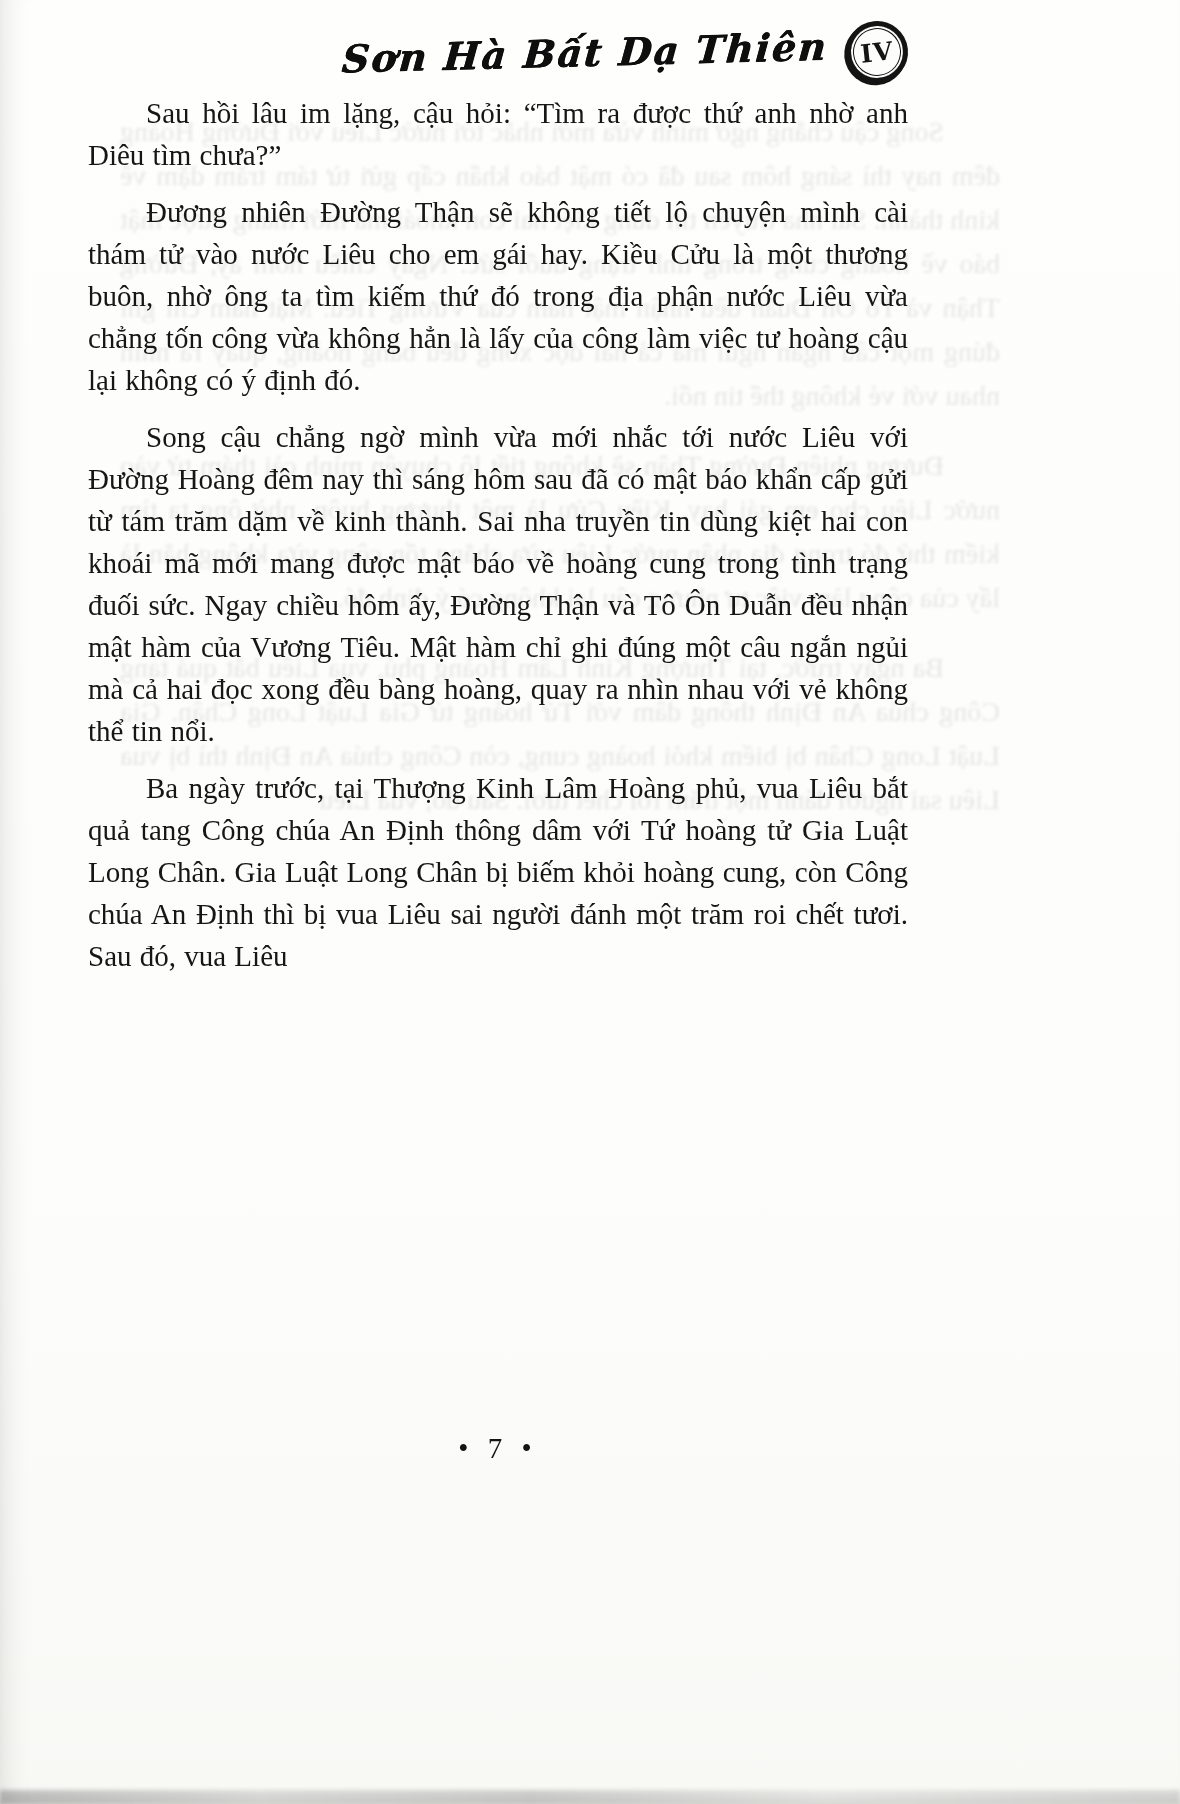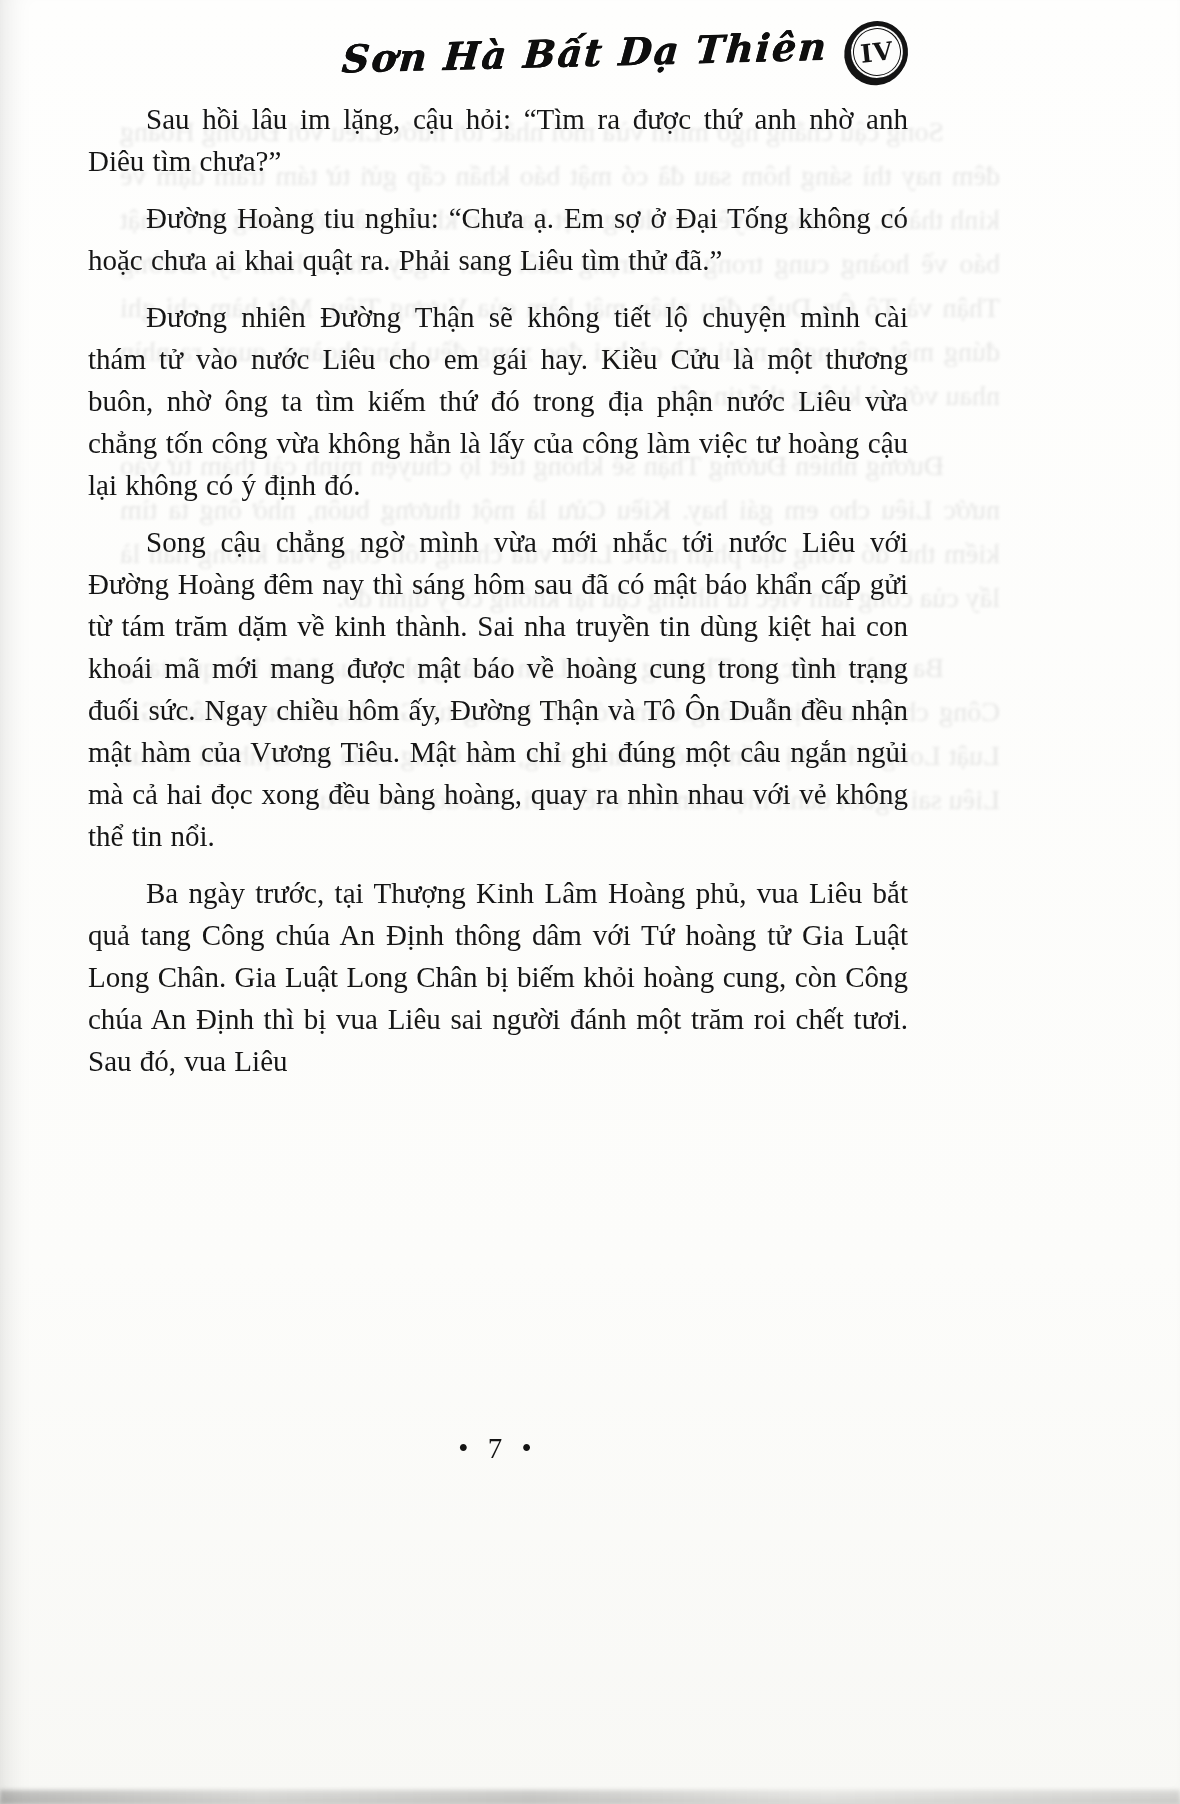--- a/index.html
+++ b/index.html
@@ -78,21 +78,21 @@
     font-family: "DejaVu Serif", serif;
     font-weight: bold;
     font-size: 25px;
     color: #141414;
     letter-spacing: 1px;
   }
 
   .page-body {
     position: relative;
     z-index: 1;
-    margin-top: 10px;
+    margin-top: 4px;
   }
   .para {
     margin: 0 0 15px;
     font-size: 29px;
     line-height: 42px;
     text-align: justify;
     text-indent: 2em;
     word-spacing: 1px;
   }
 
@@ -139,21 +139,20 @@
 
   <header class="page-header">
     <div class="script-title">Sơn Hà Bất Dạ Thiên</div>
     <div class="volume-badge">
       <span>IV</span>
     </div>
   </header>
 
   <main class="page-body">
     <p class="para">Sau hồi lâu im lặng, cậu hỏi: “Tìm ra được thứ anh nhờ anh Diêu tìm chưa?”</p>
-    <p class="para">Đường Hoàng tiu nghỉu: “Chưa ạ. Em sợ ở Đại Tống không có hoặc chưa ai khai quật ra. Phải sang Liêu tìm thử đã.”</p>
     <p class="para">Đương nhiên Đường Thận sẽ không tiết lộ chuyện mình cài thám tử vào nước Liêu cho em gái hay. Kiều Cửu là một thương buôn, nhờ ông ta tìm kiếm thứ đó trong địa phận nước Liêu vừa chẳng tốn công vừa không hẳn là lấy của công làm việc tư hoàng cậu lại không có ý định đó.</p>
     <p class="para">Song cậu chẳng ngờ mình vừa mới nhắc tới nước Liêu với Đường Hoàng đêm nay thì sáng hôm sau đã có mật báo khẩn cấp gửi từ tám trăm dặm về kinh thành. Sai nha truyền tin dùng kiệt hai con khoái mã mới mang được mật báo về hoàng cung trong tình trạng đuối sức. Ngay chiều hôm ấy, Đường Thận và Tô Ôn Duẫn đều nhận mật hàm của Vương Tiêu. Mật hàm chỉ ghi đúng một câu ngắn ngủi mà cả hai đọc xong đều bàng hoàng, quay ra nhìn nhau với vẻ không thể tin nổi.</p>
     <p class="para">Ba ngày trước, tại Thượng Kinh Lâm Hoàng phủ, vua Liêu bắt quả tang Công chúa An Định thông dâm với Tứ hoàng tử Gia Luật Long Chân. Gia Luật Long Chân bị biếm khỏi hoàng cung, còn Công chúa An Định thì bị vua Liêu sai người đánh một trăm roi chết tươi. Sau đó, vua Liêu</p>
   </main>
 
   <footer class="page-footer">
     <span class="page-number">• 7 •</span>
   </footer>
 
 </div>

